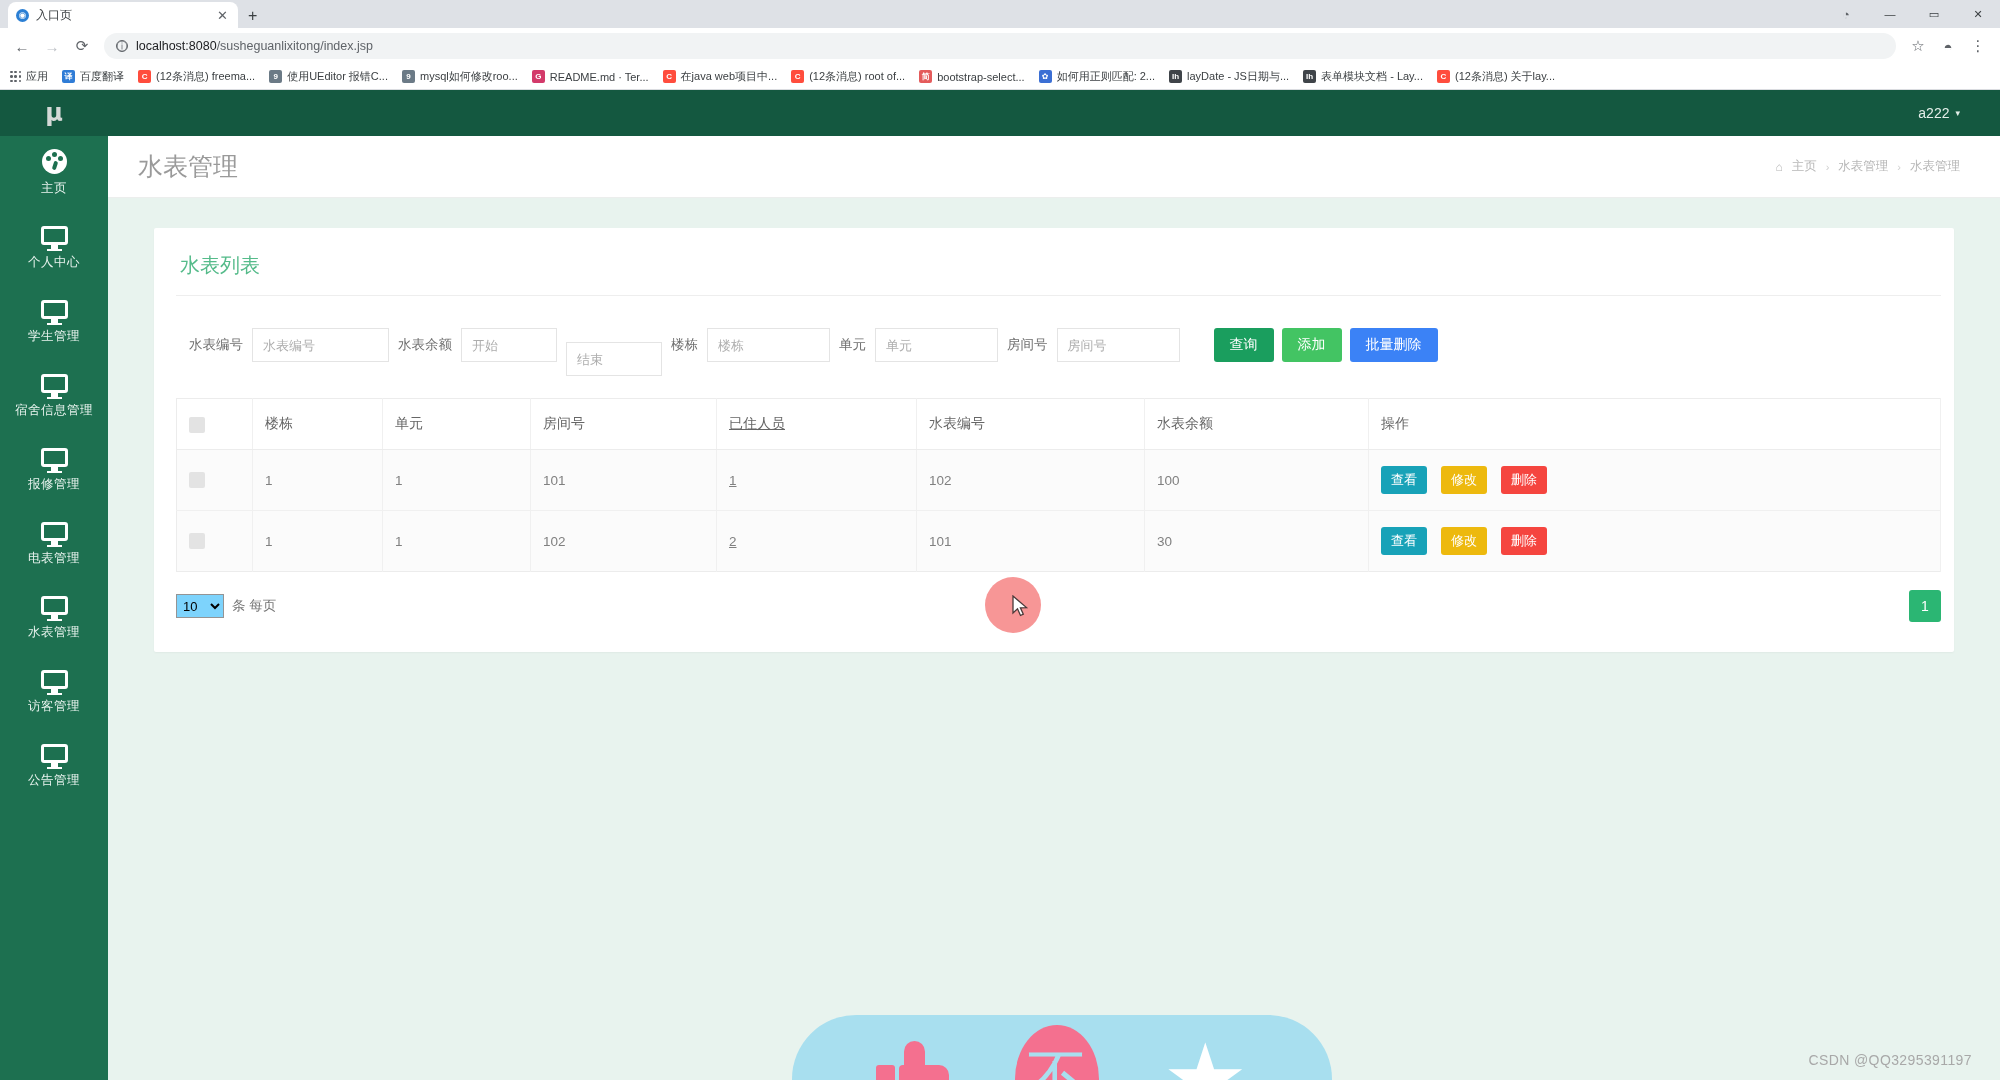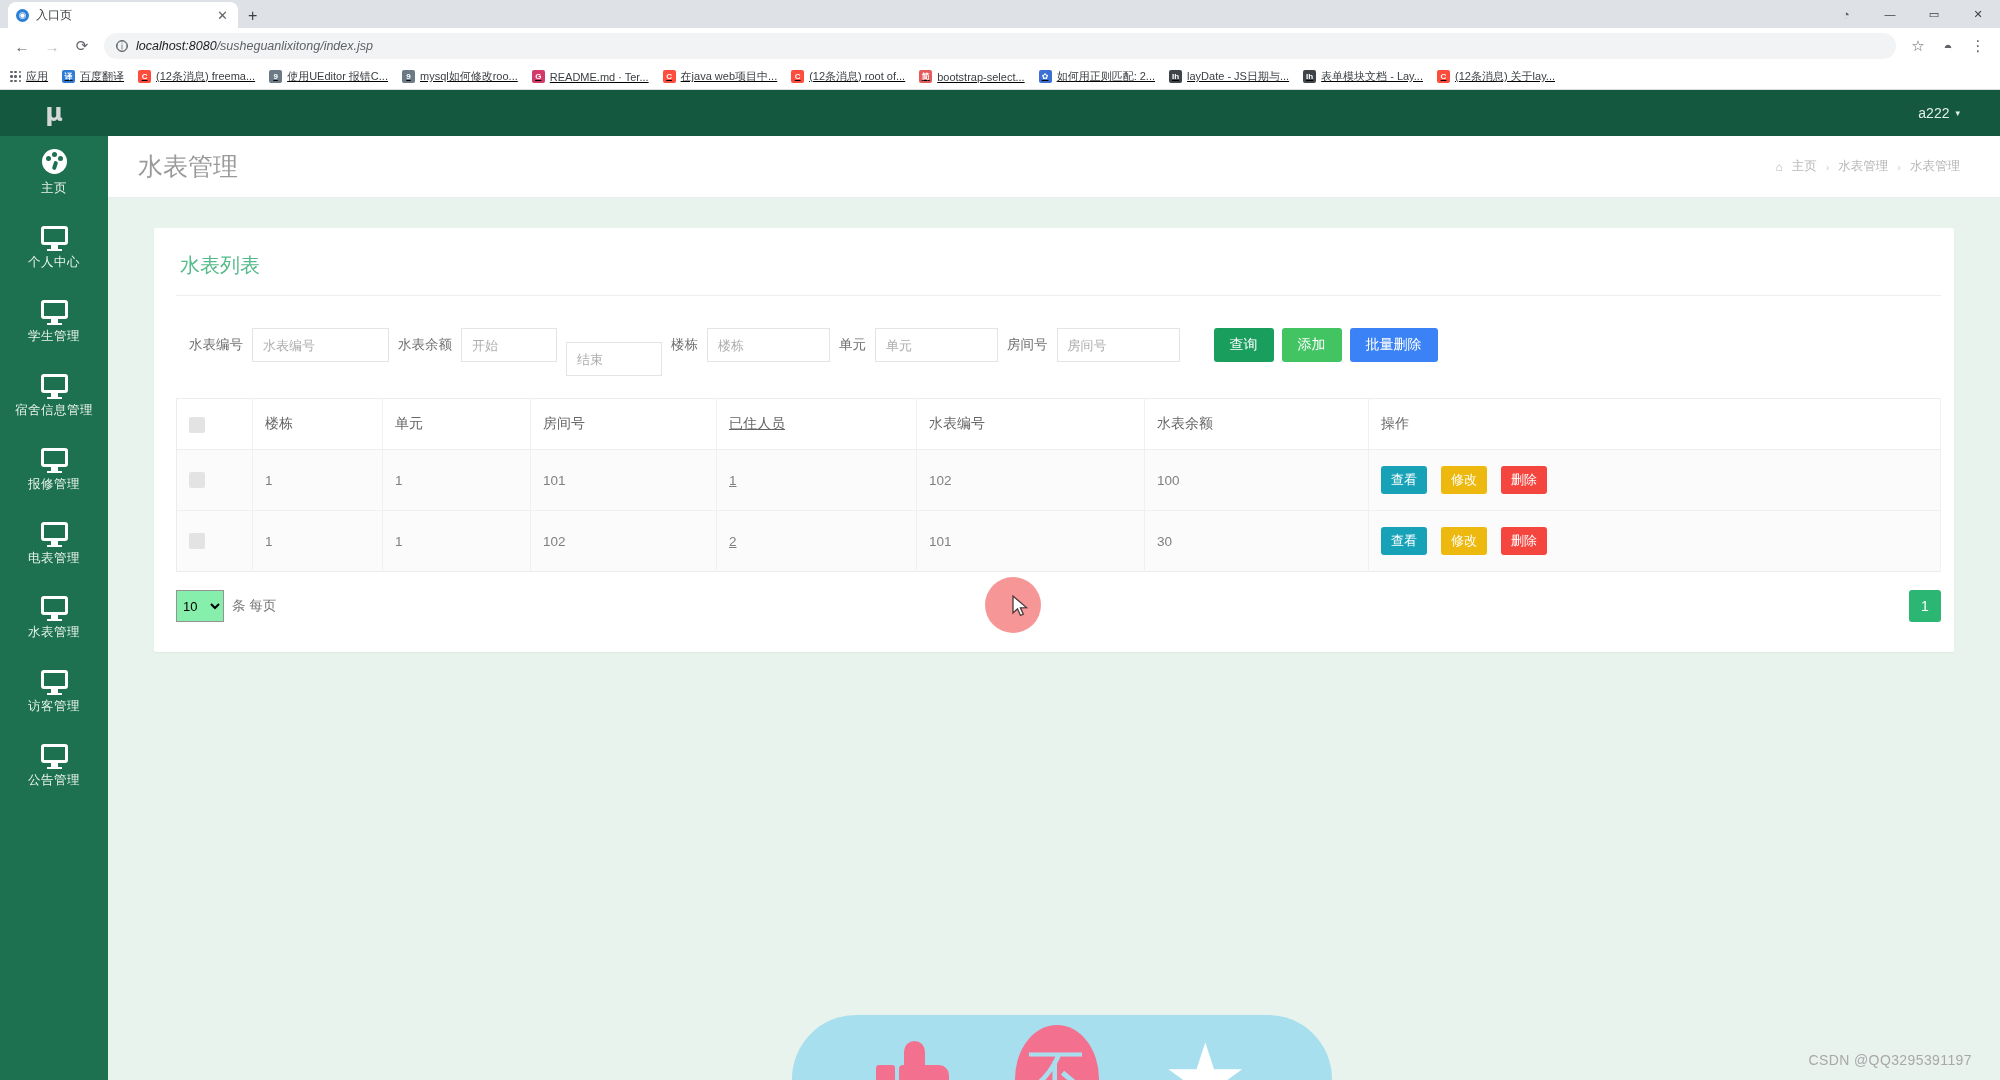--- a/index.html
+++ b/index.html
@@ -50,28 +50,27 @@
     width: 28px; height: 28px; display: flex; align-items: center; justify-content: center;
     color: #5f6368; font-size: 15px; flex: none;
   }
   .tb-icon.dim { color: #bdc1c6; }
   .omnibox {
     flex: 1; height: 26px; background: #f1f3f4; border-radius: 13px;
     display: flex; align-items: center; padding: 0 12px; gap: 8px;
     margin: 0 6px; font-size: 12.5px; color: #202124;
   }
   .omni-info { font-size: 11px; color: #5f6368; border: 1px solid #5f6368; border-radius: 50%; width: 12px; height: 12px; display:flex; align-items:center; justify-content:center; line-height:1; flex:none;}
-  .omni-url { white-space: nowrap; font-style: italic; }
+  .omni-url { white-space: nowrap; }
   .omni-url .dim { color: #5f6368; }
 
   .bookmarks {
     height: 26px; background: #ffffff; border-bottom: 1px solid #dadce0;
     display: flex; align-items: center; padding: 0 6px; gap: 2px;
     overflow: hidden;
-    text-decoration: underline;
   }
   .bm {
     display: flex; align-items: center; gap: 5px;
     padding: 2px 6px; font-size: 11px; color: #3c4043;
     white-space: nowrap; flex: none;
   }
   .bm-ico {
     width: 13px; height: 13px; flex: none; border-radius: 2px;
     display: flex; align-items: center; justify-content: center;
     font-size: 8px; color: #fff; font-weight: bold; line-height: 1;
@@ -188,22 +187,22 @@
   }
   .op-btns { display: flex; gap: 14px; }
   .op { height: 28px; padding: 0 10px; border: none; border-radius: 3px; color: #fff; font-size: 13px; cursor: pointer; font-family: "Liberation Sans", sans-serif;}
   .op-view { background: #18a2b8; }
   .op-edit { background: #edb90e; }
   .op-delete { background: #f5453f; }
 
   .table-foot { display: flex; align-items: center; justify-content: space-between; margin-top: 18px; }
   .pagesize { display: flex; align-items: center; gap: 8px; }
   .pagesize select {
-    height: 32px; font-size: 13px; padding: 1px 2px; font-family: "Liberation Sans", sans-serif;
-    border: 1px solid #949494; background: #86efac; color: #000;
+    height: 24px; font-size: 13px; padding: 1px 2px; font-family: "Liberation Sans", sans-serif;
+    border: 1px solid #949494; background: #7dd3fc; color: #000;
   }
   .pagesize span { font-size: 13.5px; color: #777; }
   .pager { display: flex; gap: 4px; }
   .pg-btn {
     width: 32px; height: 32px; background: #2bb673; color: #fff;
     display: flex; align-items: center; justify-content: center;
     font-size: 14px; border-radius: 3px; cursor: pointer;
   }
 
   

